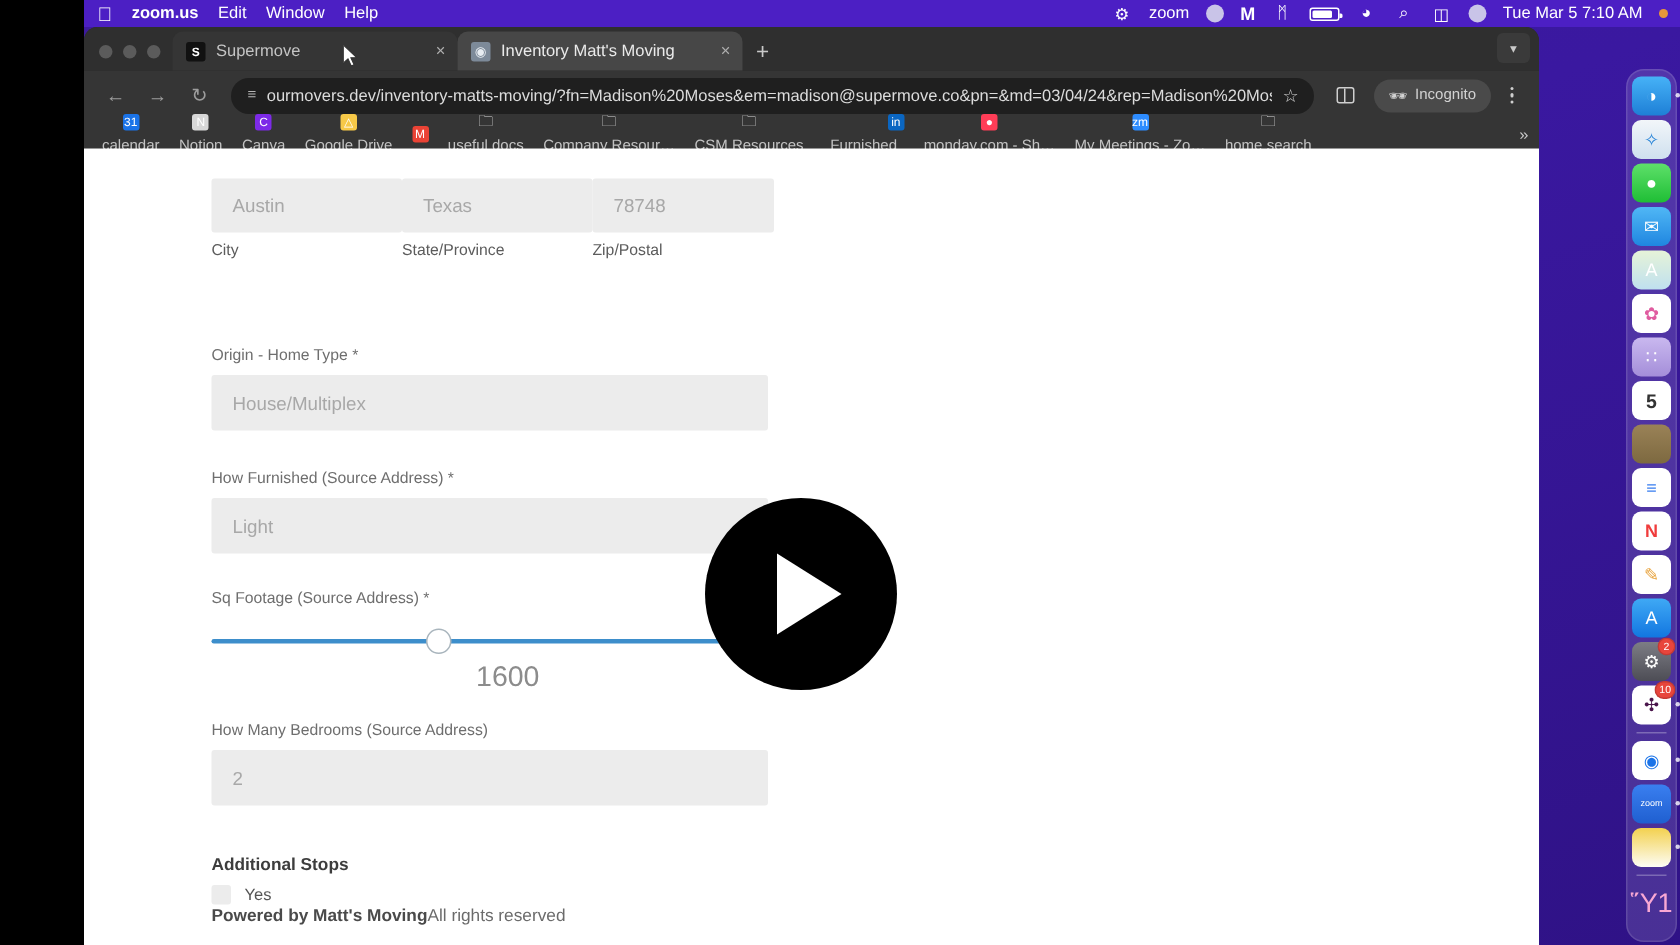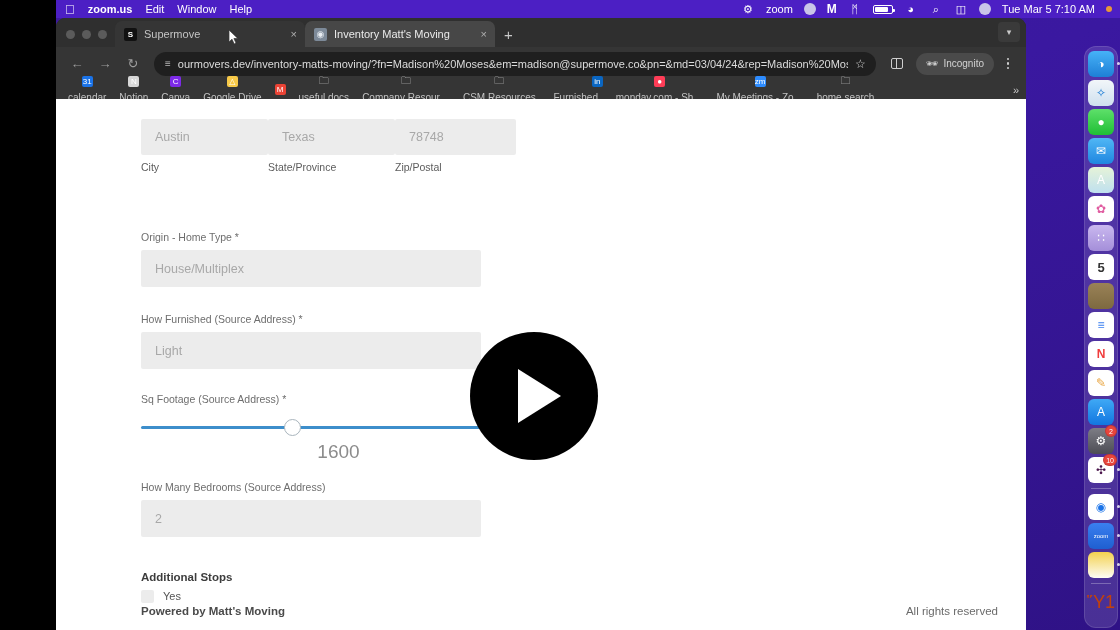--- a/index.html
+++ b/index.html
@@ -106,45 +106,45 @@
   .row3 { display: flex; gap: 0; padding-top: 20px; }
   .fcol { display: flex; flex-direction: column; }
   .finput {
     background: #ececec; border: none; border-radius: 2px;
     height: 36px; display: flex; align-items: center; padding: 0 14px;
     color: #a8a8a8; font-size: 12.5px;
   }
   .fsub { font-size: 10.5px; color: #5c5c5c; margin-top: 6px; }
   .flabel { font-size: 10.5px; color: #6e6e6e; margin-bottom: 7px; }
   .fgroup { margin-top: 26px; }
-  .finput.wide { width: 340px; height: 37px; }
+  .finput.wide { width: 371px; height: 37px; }
 
   
   .slider-wrap { position: relative; height: 22px; margin-top: 12px; }
   .slider-track { position: absolute; left: 0; top: 9px; width: 360px; height: 3px; background: #3d8ecb; border-radius: 2px; }
   .slider-thumb {
     position: absolute; left: 152px; top: 2px; width: 17px; height: 17px;
     background: #fff; border: 1.6px solid #a9b5bd; border-radius: 50%;
   }
   .slider-value { text-align: center; font-size: 19px; color: #8c8c8c; margin-top: 2px; width: 395px; }
 
   .stops-title { font-size: 11.5px; color: #3d3d3d; font-weight: bold; margin-top: 34px; }
-  .checkline { display: flex; align-items: flex-start; gap: 9px; margin-top: 7px; }
+  .checkline { display: flex; align-items: center; gap: 9px; margin-top: 7px; }
   .checkbox { width: 13px; height: 13px; background: #ececec; border-radius: 2px; }
   .checklabel { font-size: 11px; color: #555; }
 
   .next-wrap { display: flex; justify-content: center; margin-top: 30px; }
   .next-btn {
     border: 1.4px solid #9cc5e8; border-radius: 3px; background: #fff;
     color: #4a86c8; font-size: 14px; padding: 9px 28px;
   }
 
   .footer {
     position: absolute; left: 85px; right: 28px; bottom: 13px;
-    display: flex; justify-content: space-between; align-items: center;
+    display: flex; justify-content: flex-start; align-items: center;
   }
   .footer-left { font-size: 11.5px; color: #4a4a4a; font-weight: bold; }
   .footer-right { font-size: 11.5px; color: #6b6b6b; }
 
   
   .play-overlay {
     position: absolute; left: 414px; top: 233px; width: 128px; height: 128px;
     border-radius: 50%; background: #000;
     display: flex; align-items: center; justify-content: center; z-index: 30;
   }
@@ -434,17 +434,17 @@
       </div>
       <div class="dicon" style="background: linear-gradient(rgb(58, 127, 240), rgb(31, 95, 208)); font-size: 6px;">
         <span>zoom</span>
         <span class="run-dot"></span>
       </div>
       <div class="dicon" style="background: linear-gradient(rgb(243, 209, 79), rgb(253, 253, 245));">
         <span></span>
         <span class="run-dot"></span>
       </div>
       <div class="dock-sep"></div>
-      <div class="dicon" style="background: transparent; font-size: 18px; color: #c2410c;">
+      <div class="dicon" style="background: transparent; font-size: 18px; color: #f9a8d4;">
         <span>Ὕ1</span>
       </div>
     </div>
 </div>
 
 </body></html>

